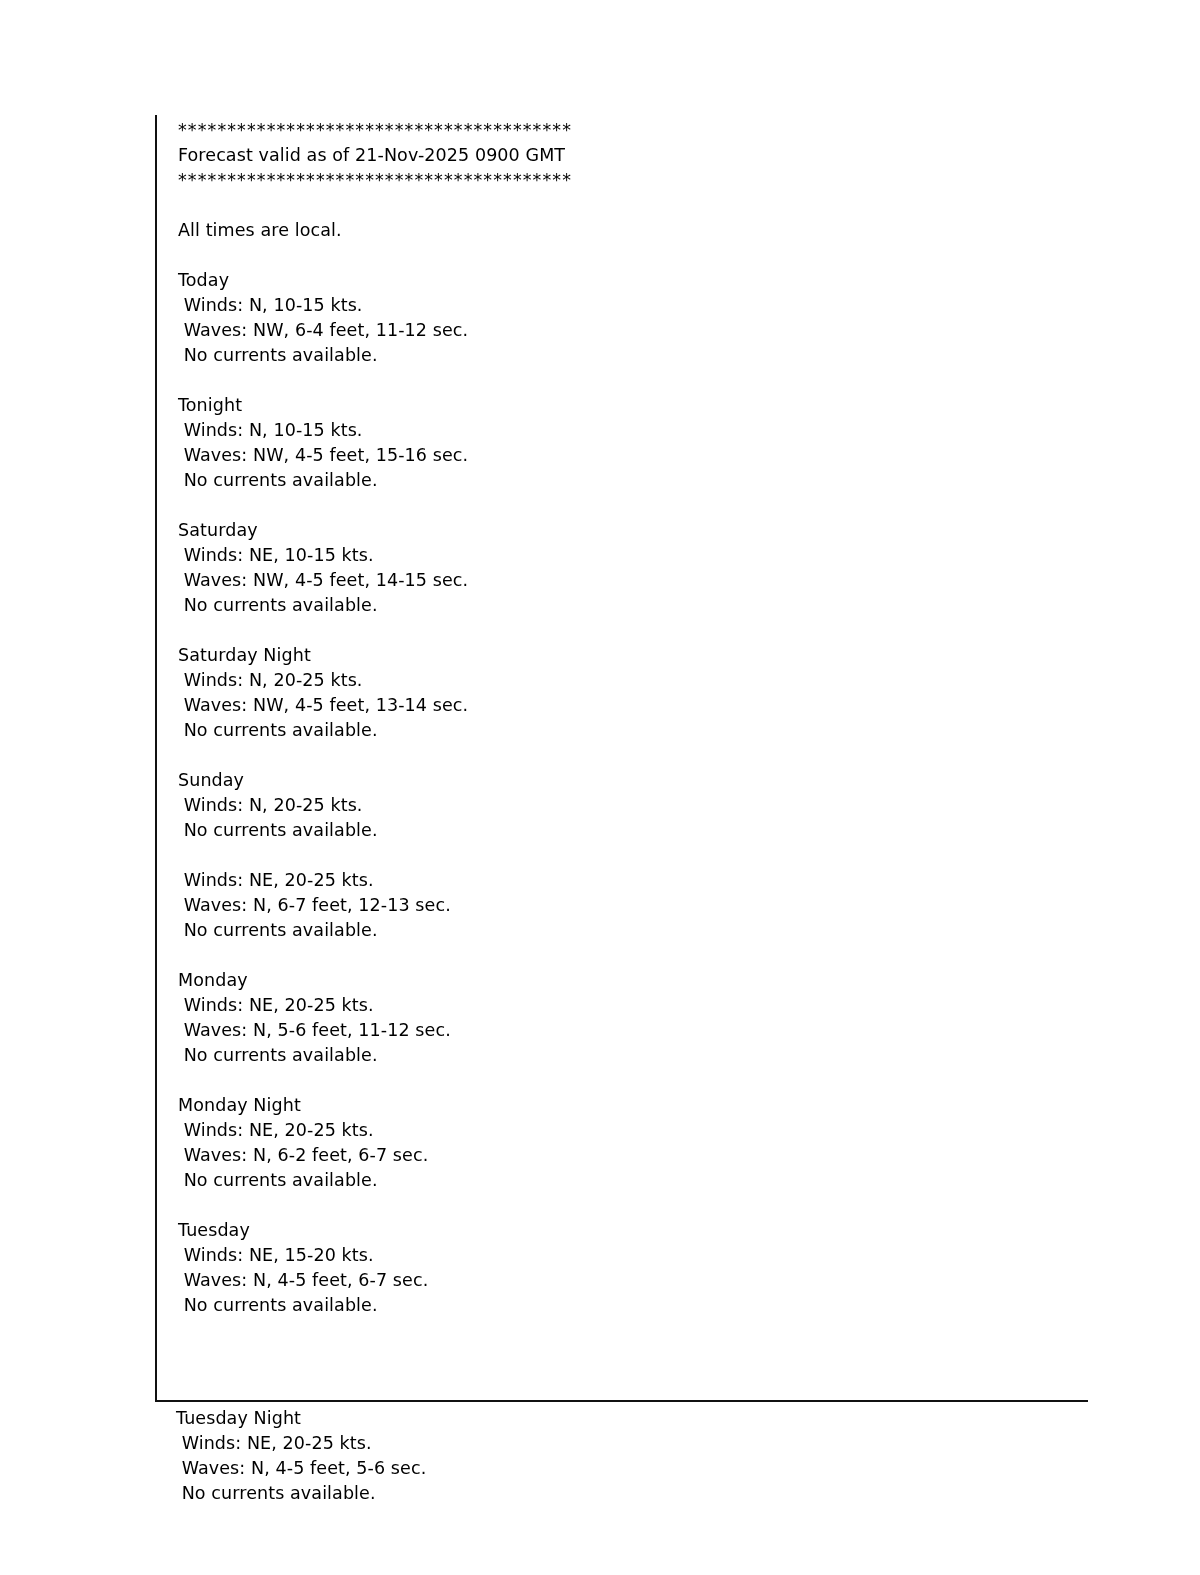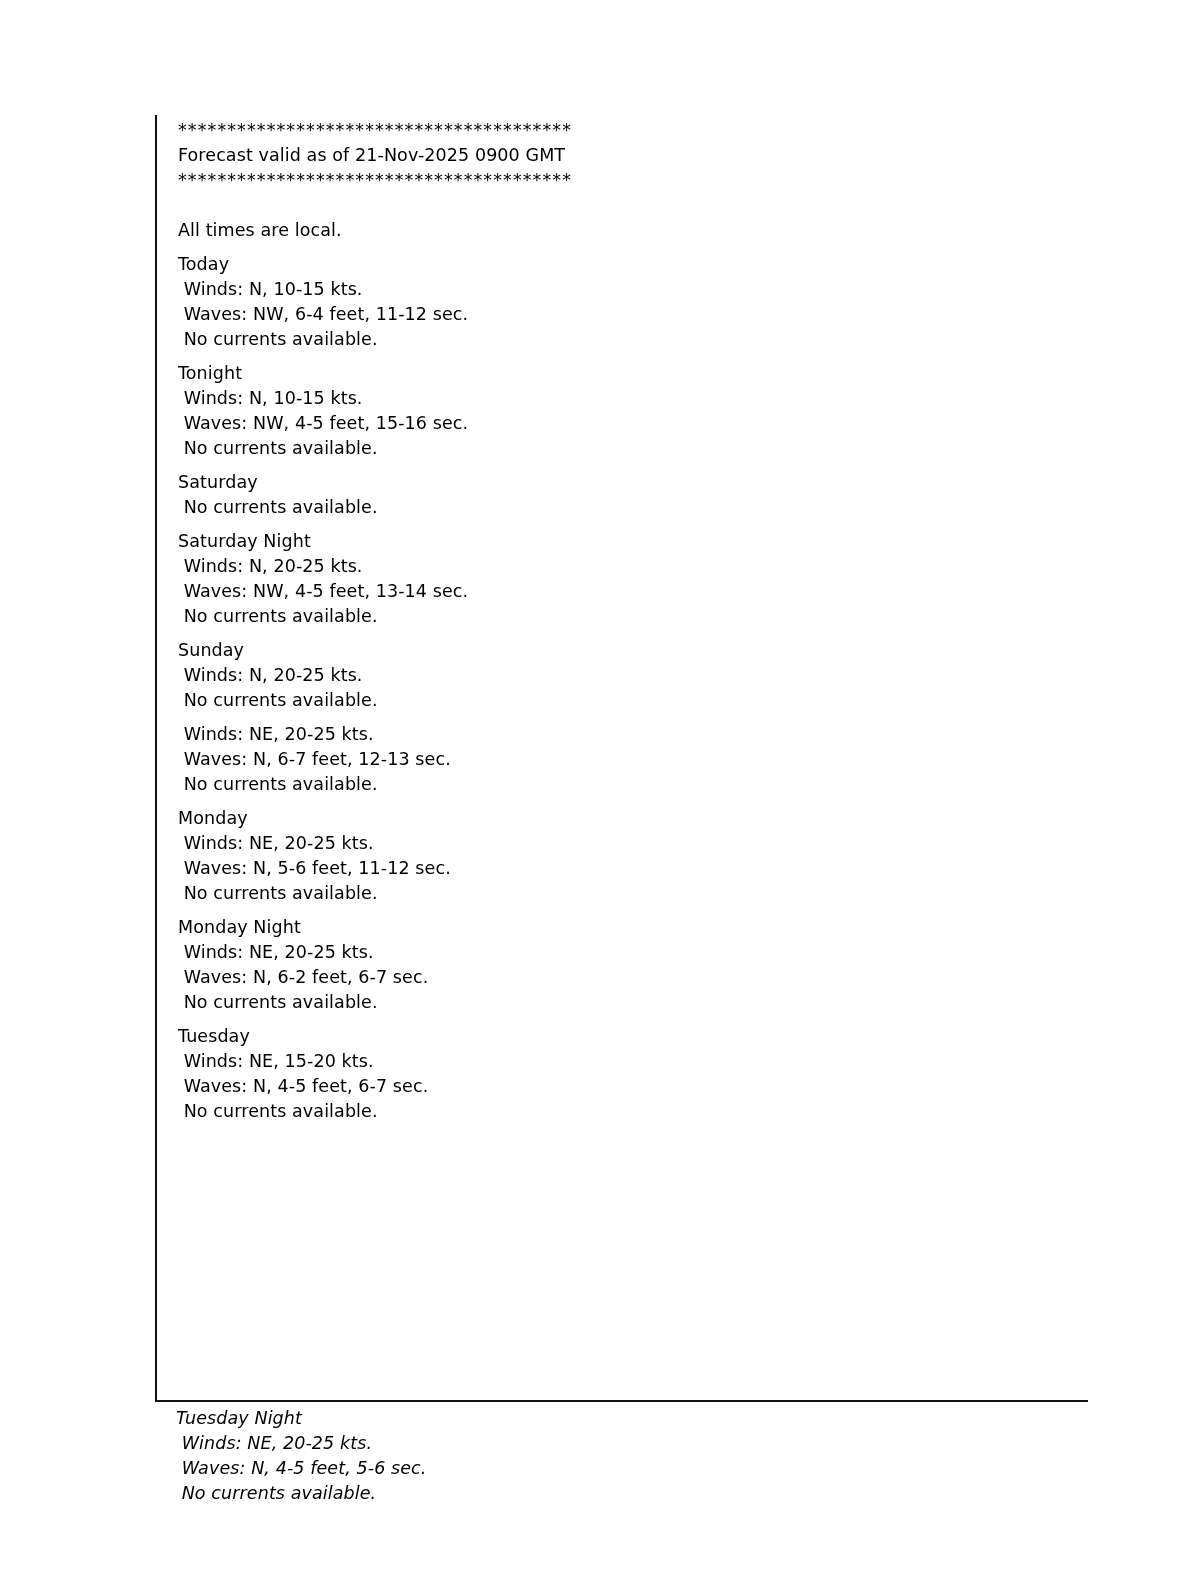--- a/index.html
+++ b/index.html
@@ -28,27 +28,26 @@
     font-size: 17.5px;
     line-height: 25px;
     height: 25px;
     white-space: pre-wrap;
     letter-spacing: 0.1px;
   }
   .sep-line { letter-spacing: 1.1px; }
 
   .spacer { height: 25px; }
 
-  .forecast-section { margin-top: 9px; }
+  .forecast-section { margin-top: 25px; }
 
   .outside-block {
     position: absolute;
     left: 176px;
     top: 1406px;
-    font-style: italic;
   }
 </style>
 </head>
 <body>
 
 <div class="page-box">
 
   <div class="line sep-line">****************************************</div>
   <div class="line">Forecast valid as of 21-Nov-2025 0900 GMT</div>
   <div class="line sep-line">****************************************</div>
@@ -66,20 +65,22 @@
 
   <div class="forecast-section">
     <div class="line">Tonight</div>
     <div class="line"> Winds: N, 10-15 kts.</div>
     <div class="line"> Waves: NW, 4-5 feet, 15-16 sec.</div>
     <div class="line"> No currents available.</div>
   </div>
 
   <div class="forecast-section">
     <div class="line">Saturday</div>
+    <div class="line"> Winds: NE, 10-15 kts.</div>
+    <div class="line"> Waves: NW, 4-5 feet, 14-15 sec.</div>
     <div class="line"> No currents available.</div>
   </div>
 
   <div class="forecast-section">
     <div class="line">Saturday Night</div>
     <div class="line"> Winds: N, 20-25 kts.</div>
     <div class="line"> Waves: NW, 4-5 feet, 13-14 sec.</div>
     <div class="line"> No currents available.</div>
   </div>
 

